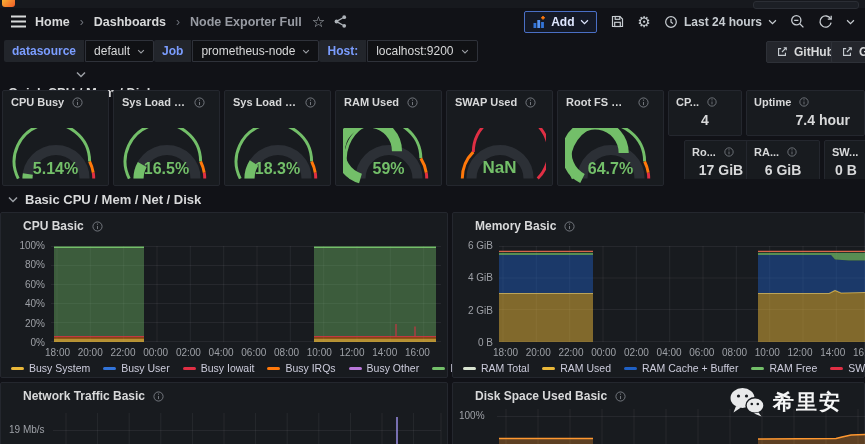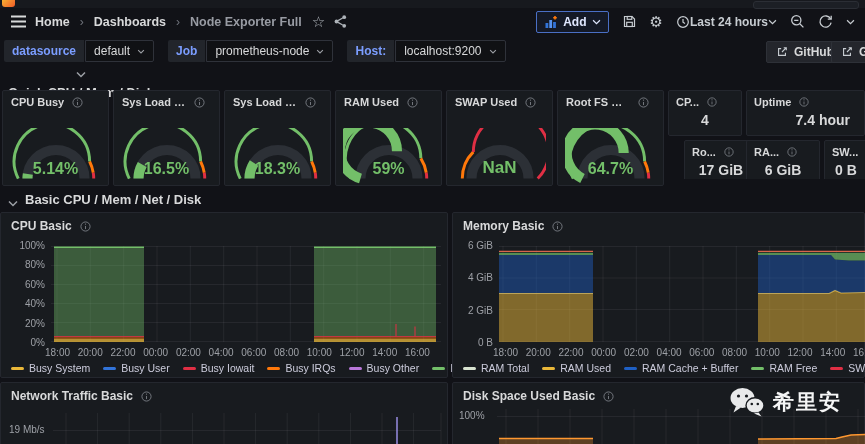--- a/index.html
+++ b/index.html
@@ -14,35 +14,35 @@
   
   .navbar{position:absolute;left:0;top:8px;width:865px;height:27px;display:flex;align-items:center;padding:0 10px;box-sizing:border-box;gap:8px;}
   .crumb{font-size:12.5px;font-weight:700;color:#d8d9da;white-space:nowrap;}
   .crumb.current{color:#989ba3;font-weight:600;}
   .crumb-sep{color:#6f737b;font-size:12px;padding:0 2px;}
   .nav-ico{color:#aeb3b9;display:flex;align-items:center;}
   .nav-right{margin-left:auto;display:flex;align-items:center;gap:13px;}
   .add-btn{display:flex;align-items:center;gap:5px;border:1px solid #4a6fc5;border-radius:2px;
            padding:3px 7px;background:rgba(61,113,217,0.08);color:#dfe7ff;font-size:12px;font-weight:600;}
   .tool-ico{color:#c7ccd1;display:flex;align-items:center;}
-  .timepick{display:flex;align-items:center;color:#c7ccd1;font-size:12px;font-weight:600;}
-  
-  .varbar{position:absolute;left:0;top:36px;width:822px;height:30px;display:flex;align-items:center;padding:0 4px;box-sizing:border-box;gap:14px;}
+  .timepick{display:flex;align-items:center;gap:6px;color:#c7ccd1;font-size:12px;font-weight:600;}
+  
+  .varbar{position:absolute;left:0;top:36px;width:822px;height:30px;display:flex;align-items:center;padding:0 4px;box-sizing:border-box;}
   .vargroup{display:flex;align-items:center;gap:1px;}
   .varlabel{background:#22252b;color:#7b9dff;font-size:12px;font-weight:600;padding:4px 8px;border-radius:2px 0 0 2px;}
   .varselect{background:#101114;border:1px solid #2f323a;border-radius:0 2px 2px 0;color:#d8d9da;
              font-size:12px;padding:3px 8px;display:flex;align-items:center;gap:7px;}
   .link-btn{position:absolute;top:41px;height:22px;display:flex;align-items:center;gap:6px;background:#24262c;
             border:1px solid #2e3138;border-radius:2px;color:#d8d9da;font-size:12px;font-weight:600;padding:0 9px;box-sizing:border-box;white-space:nowrap;}
   
   .section-head{position:absolute;display:flex;align-items:center;gap:7px;font-size:13px;font-weight:700;color:#d8d9da;}
   .sec-chev{color:#9da0a6;display:flex;}
   
   .panel{position:absolute;background:#181b1f;border:1px solid #24272e;border-radius:2px;box-sizing:border-box;}
-  .panel-head{display:flex;align-items:center;gap:8px;padding:6px 10px 0 10px;}
+  .panel-head{display:flex;align-items:center;gap:8px;padding:6px 10px 0 22px;}
   .panel-title{font-size:12px;font-weight:600;color:#d8d9da;white-space:nowrap;overflow:hidden;text-overflow:ellipsis;}
   .info-ico{color:#7b7f85;flex:none;display:flex;}
   
   .gauges-row{position:absolute;left:2px;top:90px;width:861px;height:96px;display:flex;gap:4px;}
   .gauge-panel{position:relative;width:107px;flex:none;height:96px;}
   .gauge-panel .panel-head{padding:5px 8px 0 8px;}
   .gauge-panel .panel-title{font-size:11px;max-width:64px;}
   .gauge-body{position:absolute;left:0;right:0;top:20px;bottom:0;display:flex;justify-content:center;align-items:flex-end;}
   .gauge-value{position:absolute;left:0;right:0;bottom:7px;text-align:center;font-size:16px;font-weight:700;color:#73BF69;}
   .stats-col{position:relative;width:197px;flex:none;height:89px;overflow:hidden;}
@@ -382,21 +382,21 @@
       </div>
       <div class="panel stat-panel" style="left:156px;top:50px;width:74px;height:46px;">
         <div class="panel-head">
             <span class="panel-title">SW...</span>
           </div>
         <div class="stat-value" style="text-align:left;padding-left:10px;">0 B</div>
       </div>
     </div>
   </div>
 
-  <div class="section-head" style="left:8px;top:192px;align-items:flex-end;">
+  <div class="section-head" style="left:8px;top:192px;">
     <span class="sec-chev">
       <svg width="10" height="7" viewBox="0 0 10 7">
           <path d="M1,1.5 L5,5.5 L9,1.5" stroke="#9da0a6" stroke-width="1.5" fill="none"></path>
         </svg>
     </span>
     <span>Basic CPU / Mem / Net / Disk</span>
   </div>
 
   <div class="panel" style="left:0;top:212px;width:448px;height:166px;">
     <div class="panel-head">

